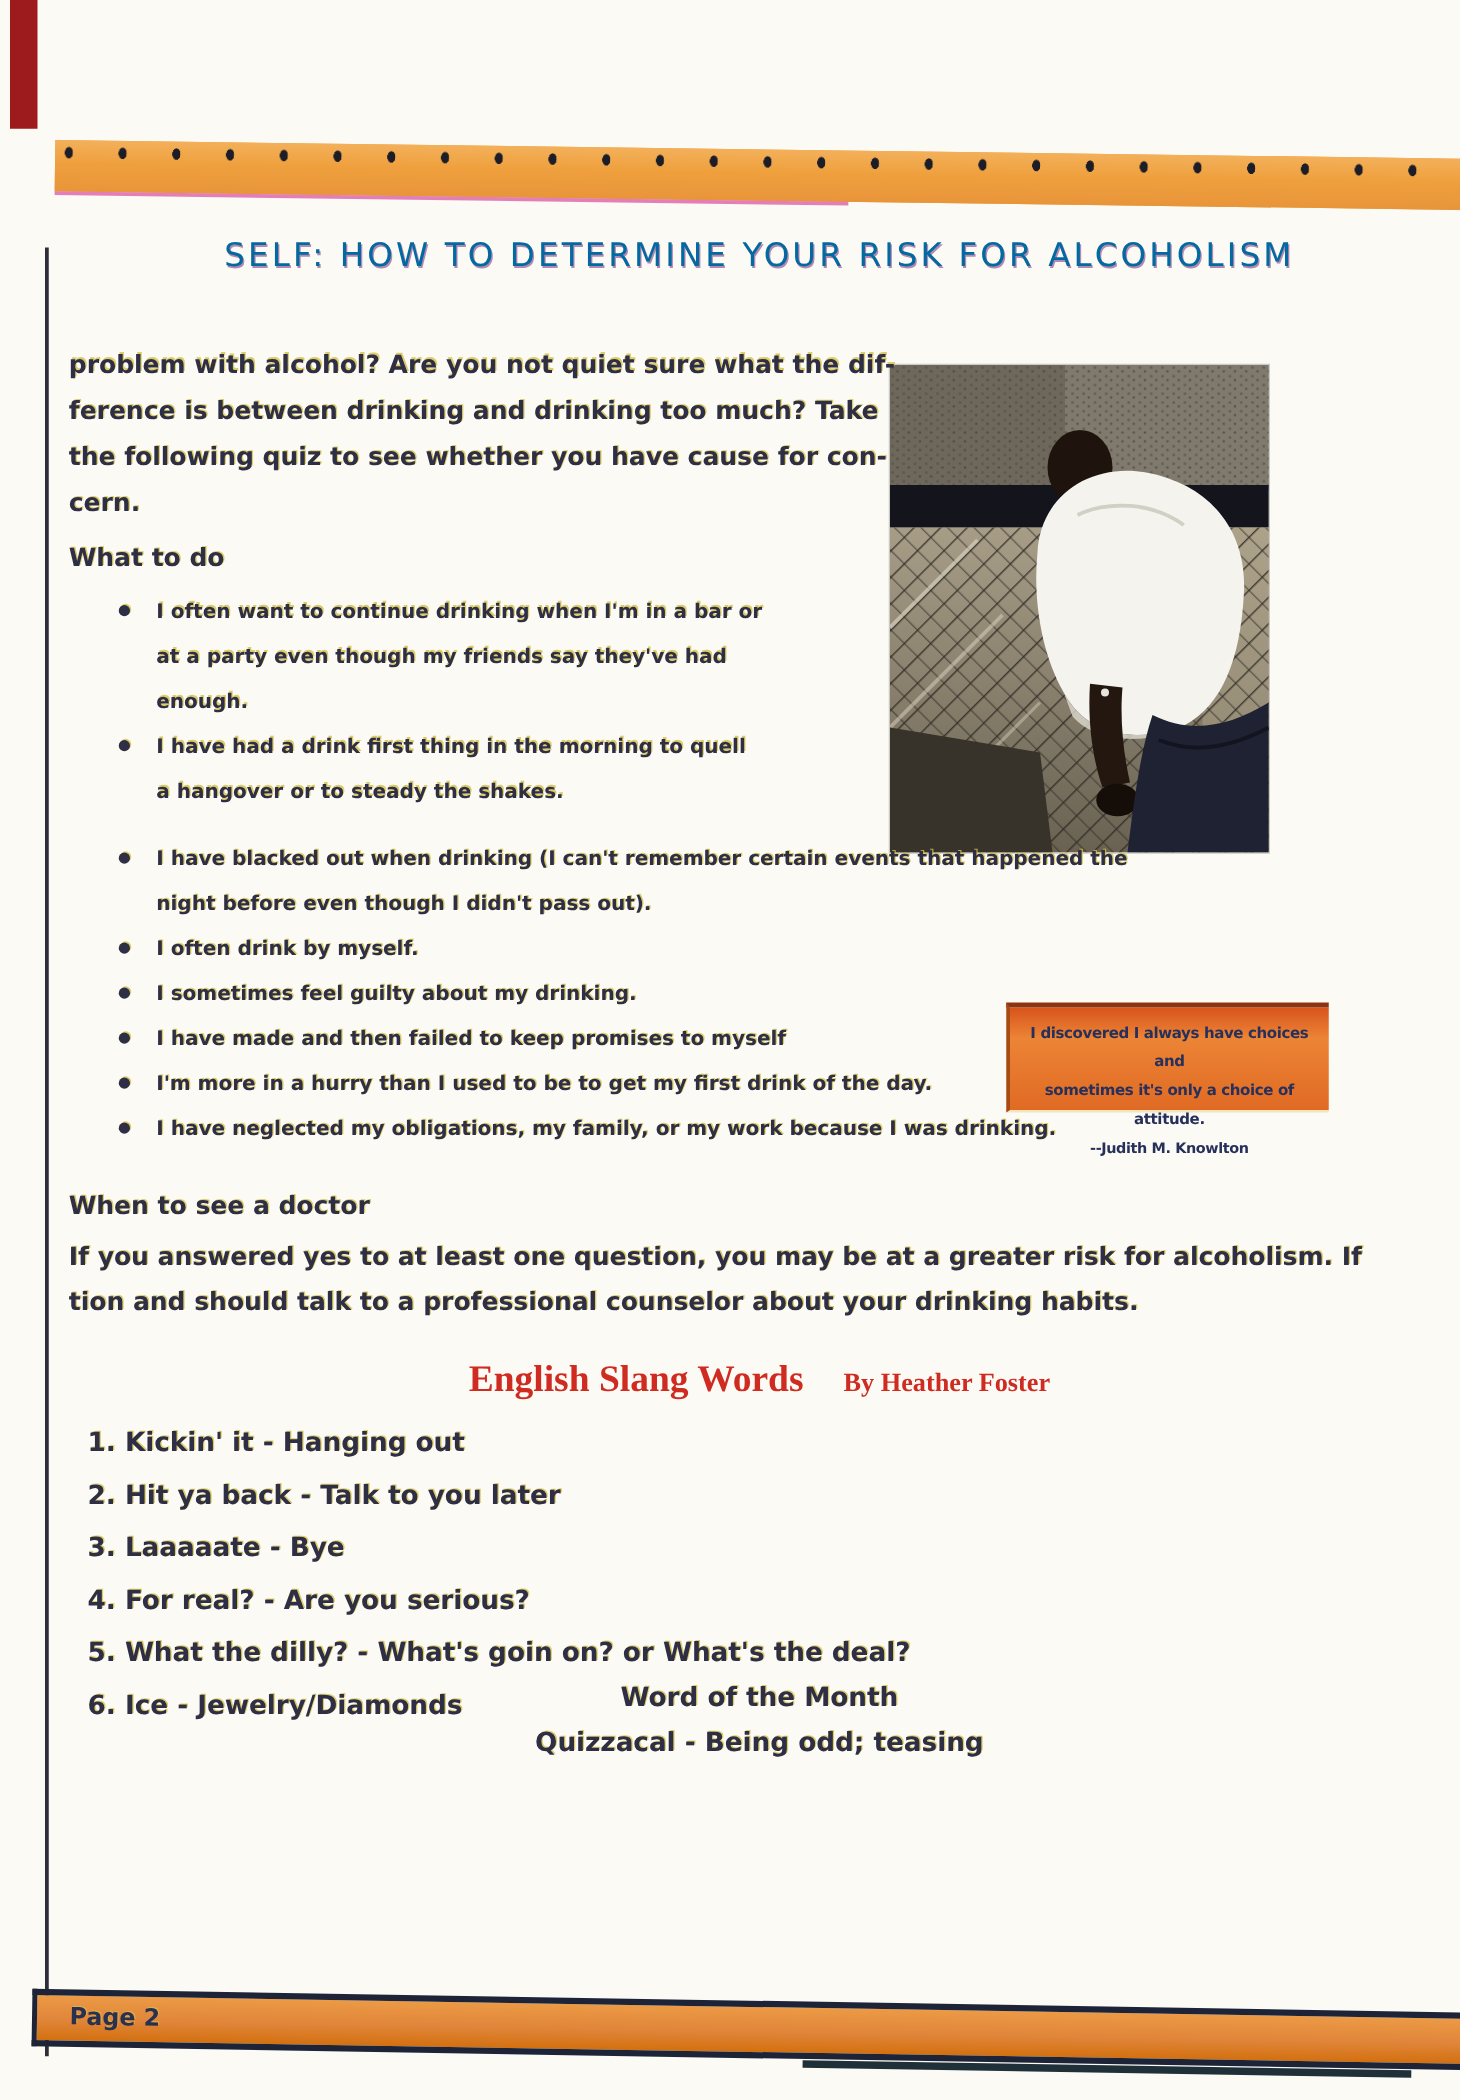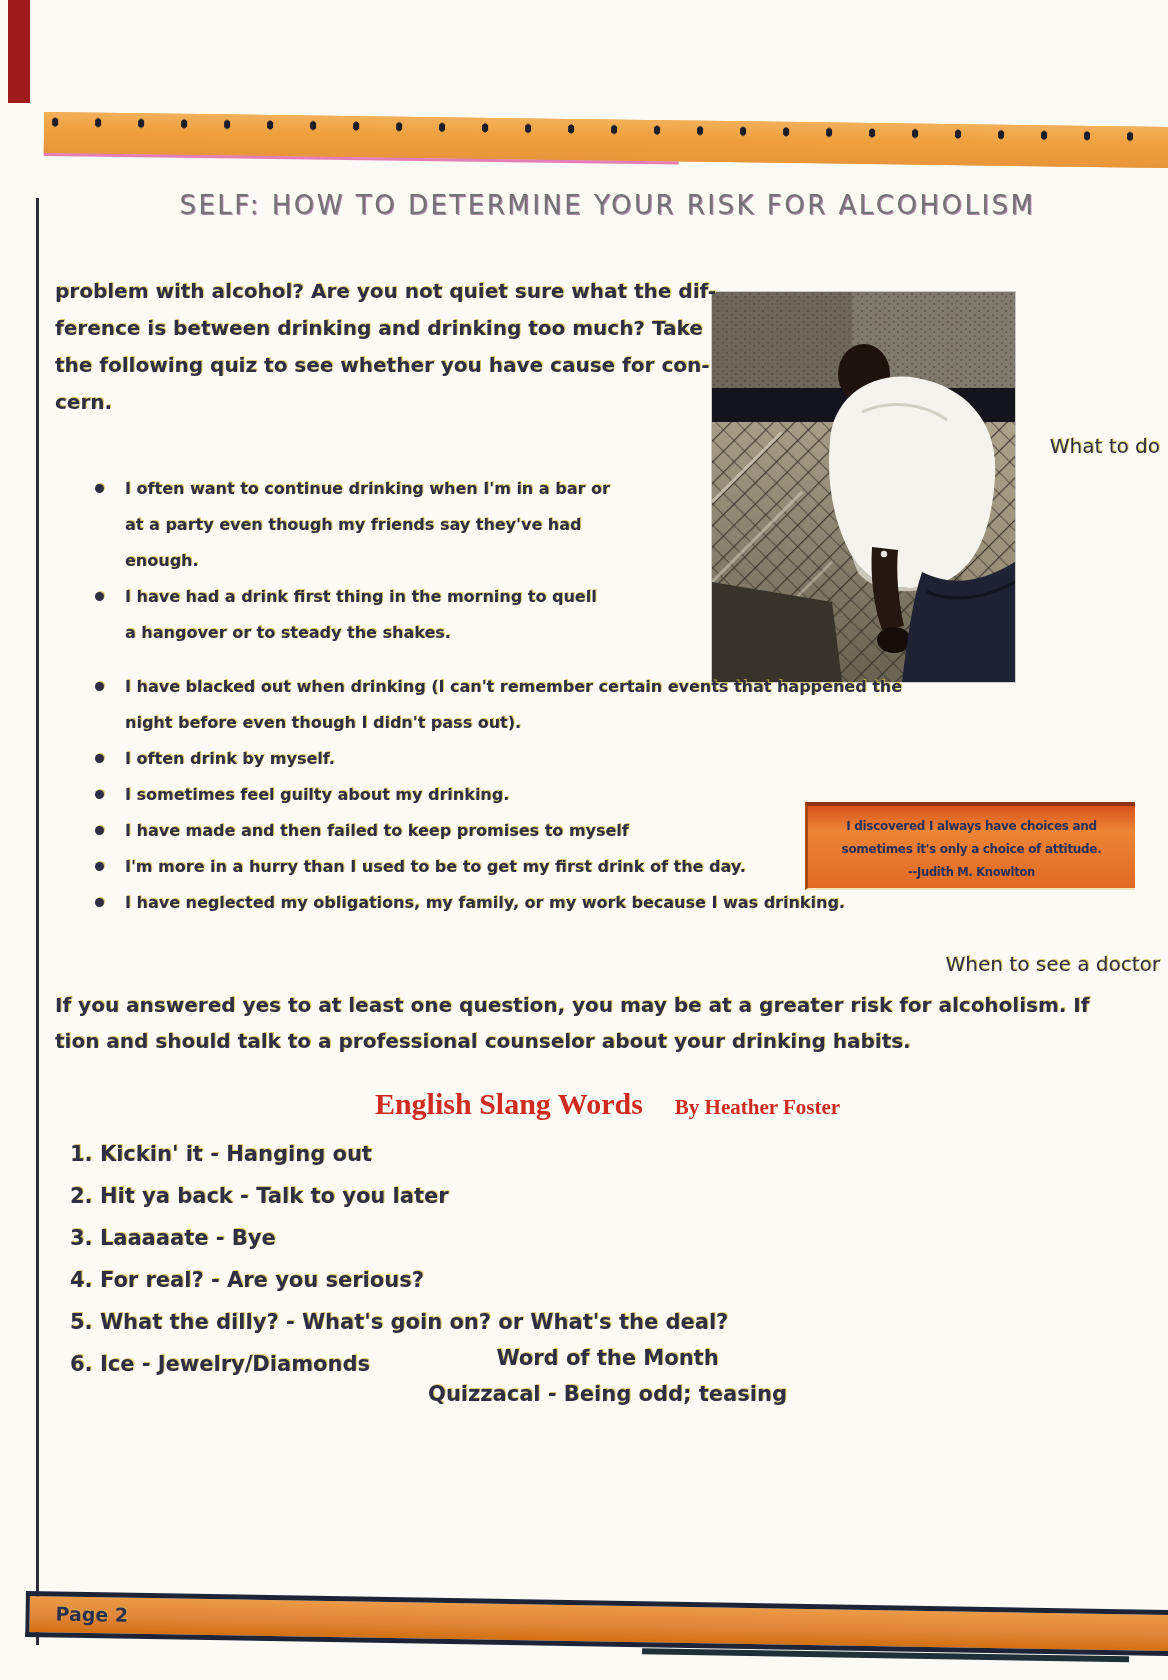--- a/index.html
+++ b/index.html
@@ -24,25 +24,25 @@
   .binding-strip::after{
     content:"";position:absolute;left:0;bottom:-3px;width:56%;height:3px;background:#de5fa8;opacity:.8;
   }
   .left-rule{position:absolute;left:36px;top:198px;width:3px;height:1447px;background:#2e2e38;}
   
   .content{position:absolute;left:55px;top:190px;width:1105px;color:#2e2e44;}
   .line{white-space:nowrap;}
   .shadowed{text-shadow:1px -1px 0 rgba(213,193,70,.8);}
   .page-title{
     margin:0;text-align:center;font-size:26px;font-weight:normal;letter-spacing:2.5px;
-    color:#737373;text-shadow:1px 1px 0 rgba(122,44,122,.55);
+    color:#0369a1;text-shadow:1px 1px 0 rgba(122,44,122,.55);
   }
   .byline{margin-top:12px;text-align:center;font-size:19px;font-weight:bold;}
   .intro{margin-top:53px;font-size:20px;font-weight:bold;line-height:37px;}
-  .section-heading{margin-top:10px;font-size:20px;font-weight:normal;line-height:30px;text-align:right;}
+  .section-heading{margin-top:10px;font-size:20px;font-weight:bold;line-height:30px;}
   ul.quiz{list-style:none;margin:10px 0 0 0;padding:0;font-size:16px;font-weight:bold;}
   ul.quiz li{position:relative;padding-left:70px;line-height:36px;margin:0;}
   ul.quiz li:nth-of-type(3){margin-top:18px;}
   ul.quiz li .bullet{
     position:absolute;left:40px;top:13px;width:9px;height:9px;border-radius:50%;
     background:#2e2e44;box-shadow:1px -1px 0 rgba(213,193,70,.8);
   }
   .doctor-heading{margin-top:28px;}
   .doctor-par{margin-top:8px;font-size:20px;font-weight:bold;line-height:36px;}
   .slang-row{
@@ -51,21 +51,21 @@
   }
   .slang-heading{font-size:30px;font-weight:bold;margin:0;}
   .slang-byline{font-size:21px;font-weight:bold;}
   ol.slang-list{list-style:none;margin:12px 0 0 0;padding:0 0 0 15px;font-size:21px;font-weight:bold;line-height:42px;}
   .wotm{margin-top:-45px;text-align:center;font-size:21px;font-weight:bold;line-height:36px;}
   
   .photo{position:absolute;left:712px;top:292px;width:303px;height:390px;box-shadow:0 0 0 1px rgba(60,60,60,.25);}
   .photo svg{display:block;width:100%;height:100%;}
   
   .quote-box{
-    position:absolute;left:805px;top:802px;width:330px;height:88px;box-sizing:border-box;
+    position:absolute;left:805px;top:802px;width:258px;height:88px;box-sizing:border-box;
     background:linear-gradient(180deg,#d8541c 0%,#ec8435 30%,#e06a24 100%);
     border-top:4px solid #8f3410;border-left:3px solid #a84a16;border-bottom:2px solid #f6e4bb;
     padding:9px 6px 0 6px;text-align:center;
     font-size:12px;font-weight:bold;letter-spacing:-0.3px;color:#27305a;line-height:23px;
   }
   .quote-box .attr{font-size:11.5px;}
   
   .footer-bar{
     position:absolute;left:26px;top:1591px;width:1160px;height:36px;
     background:linear-gradient(180deg,#ec9a45 0%,#e0853a 55%,#d3700f 100%);

